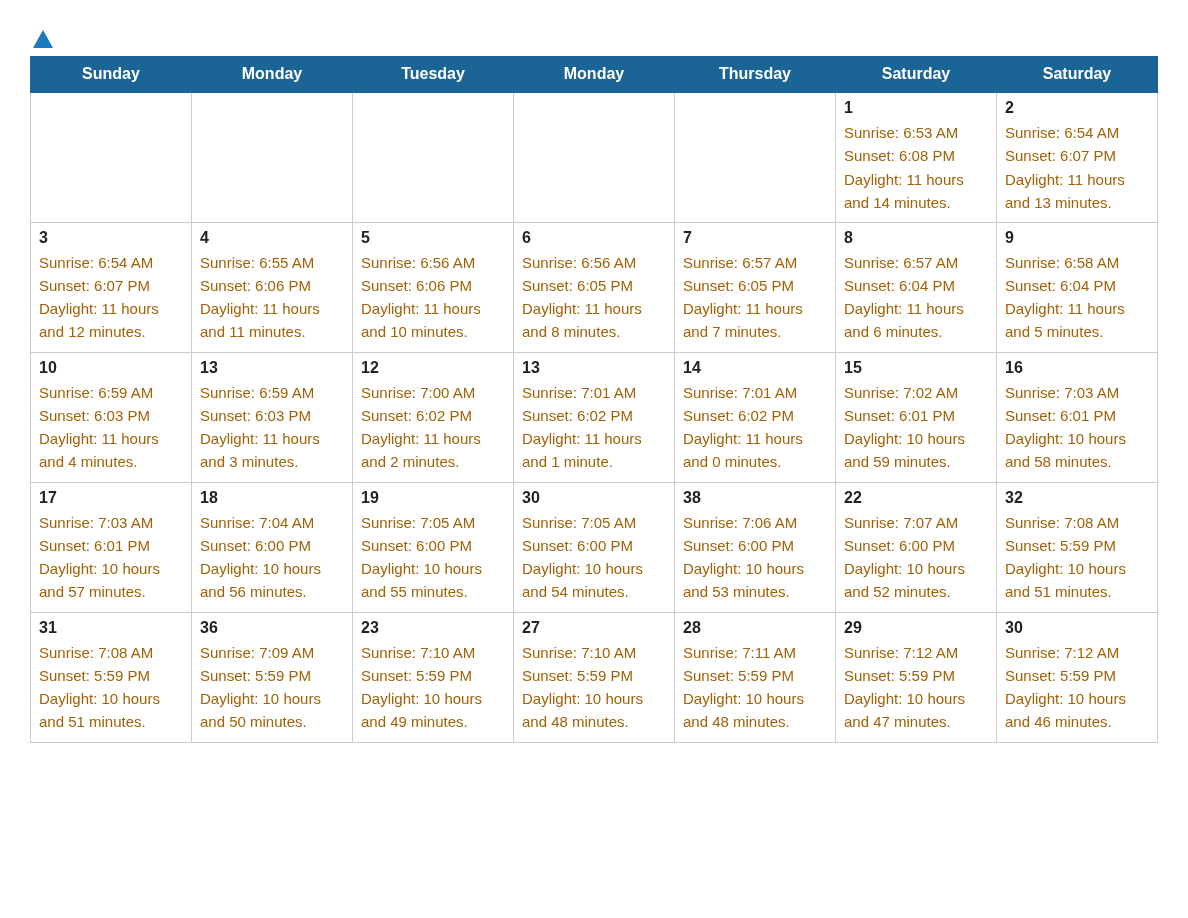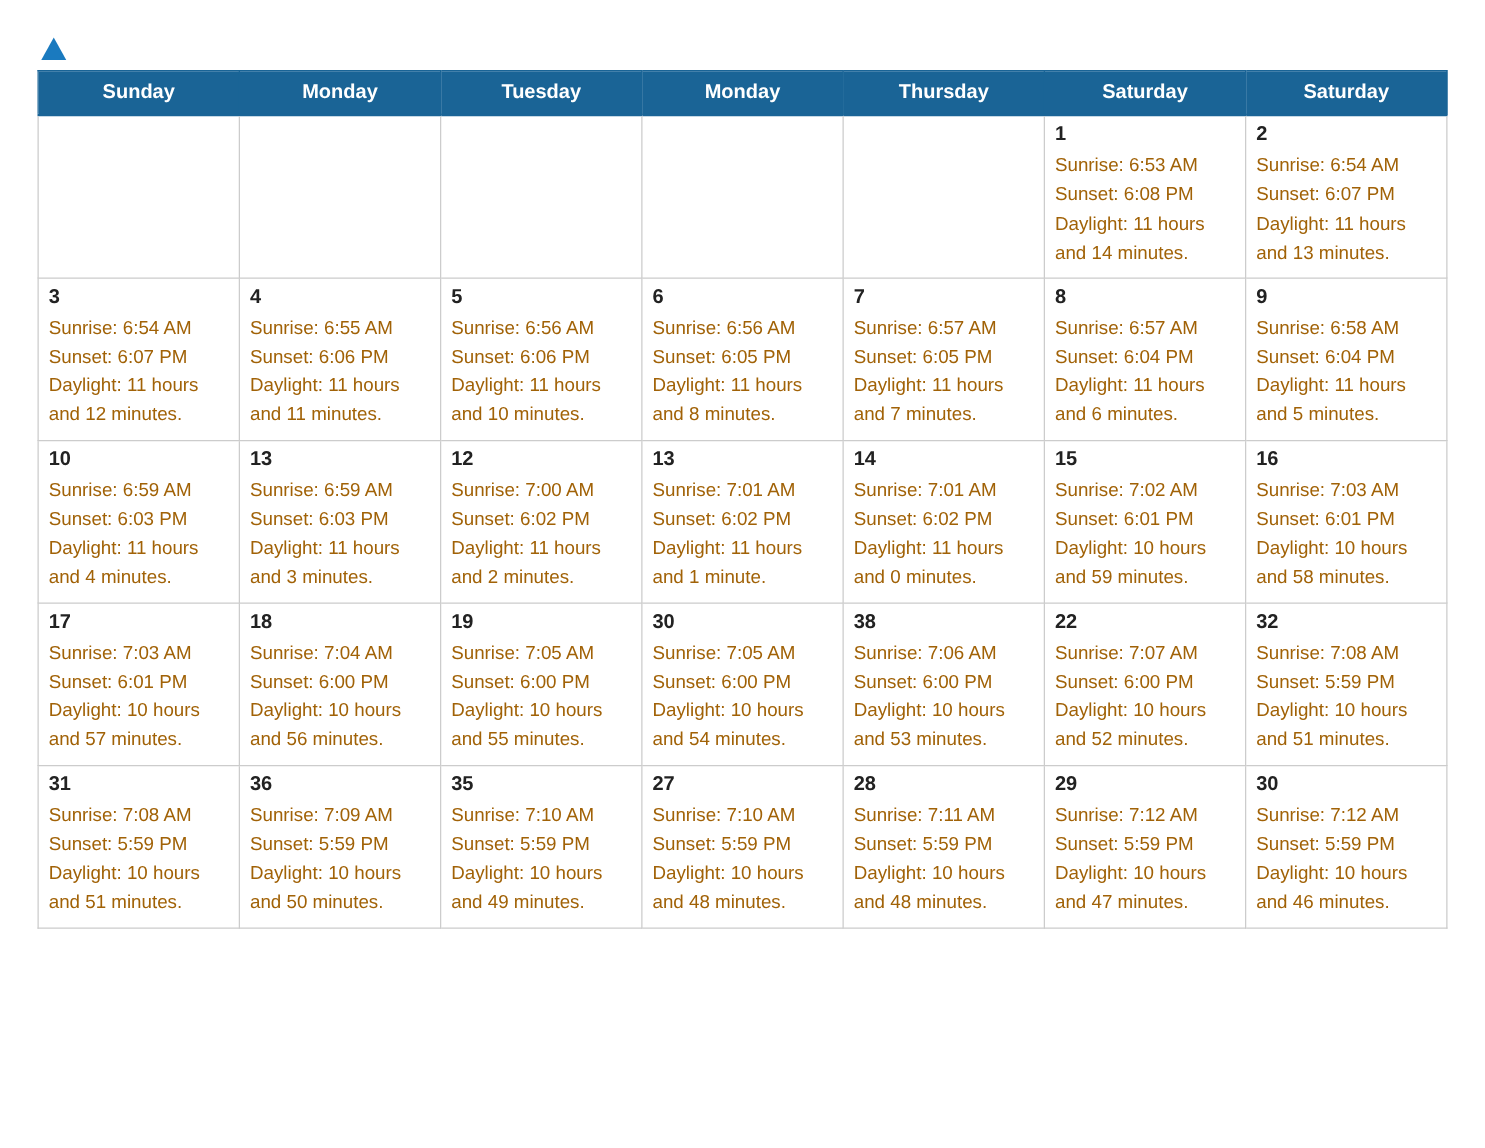--- a/index.html
+++ b/index.html
@@ -239,21 +239,21 @@
       <tr>
         <td>
           <span class="day-number">31</span>
           <div class="day-info">Sunrise: 7:08 AM<br>Sunset: 5:59 PM<br>Daylight: 10 hours<br>and 51 minutes.</div>
         </td>
         <td>
           <span class="day-number">36</span>
           <div class="day-info">Sunrise: 7:09 AM<br>Sunset: 5:59 PM<br>Daylight: 10 hours<br>and 50 minutes.</div>
         </td>
         <td>
-          <span class="day-number">35</span>
+          <span class="day-number">23</span>
           <div class="day-info">Sunrise: 7:10 AM<br>Sunset: 5:59 PM<br>Daylight: 10 hours<br>and 49 minutes.</div>
         </td>
         <td>
           <span class="day-number">27</span>
           <div class="day-info">Sunrise: 7:10 AM<br>Sunset: 5:59 PM<br>Daylight: 10 hours<br>and 48 minutes.</div>
         </td>
         <td>
           <span class="day-number">28</span>
           <div class="day-info">Sunrise: 7:11 AM<br>Sunset: 5:59 PM<br>Daylight: 10 hours<br>and 48 minutes.</div>
         </td>

